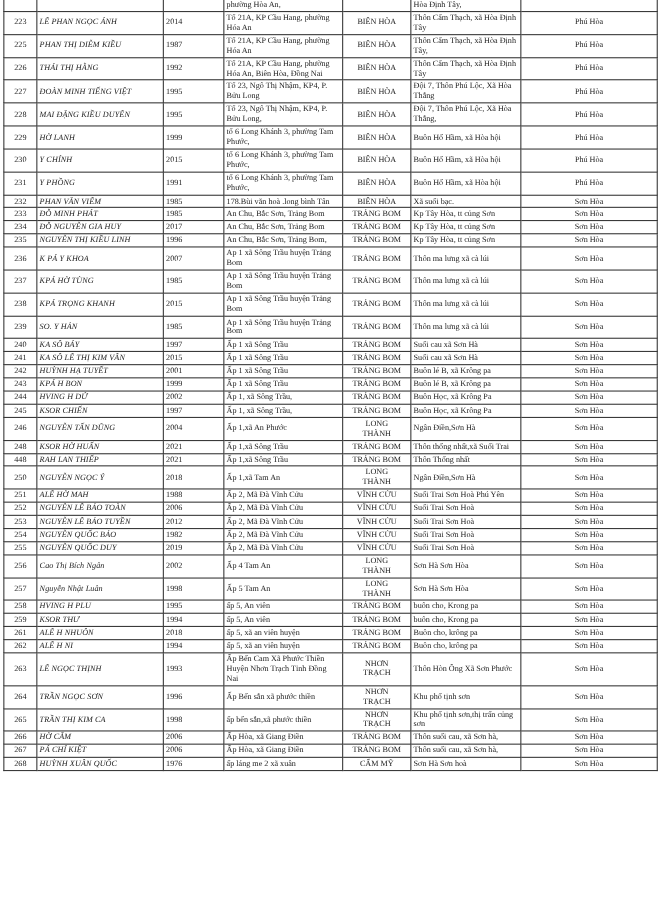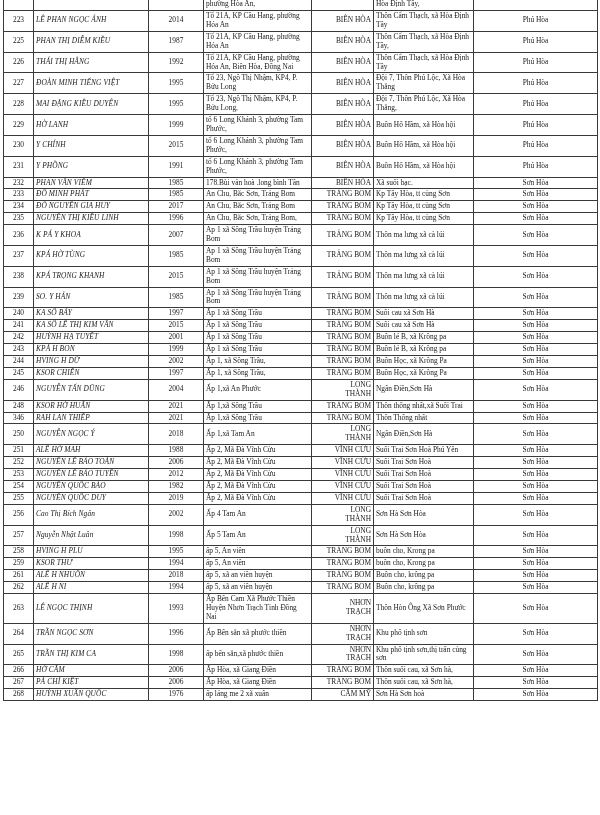--- a/index.html
+++ b/index.html
@@ -22,23 +22,23 @@
   }
   table.rec td{
     border:0.8px solid #3a3a3a;
     padding:1px 2px;
     vertical-align:middle;
     overflow:hidden;
     word-wrap:break-word;
   }
   td.c-no{width:30px;text-align:center;}
   td.c-name{width:115px;text-align:left;padding-left:4px;letter-spacing:.1px;font-style:italic;}
-  td.c-year{width:55px;text-align:center;}
+  td.c-year{width:55px;}
   td.c-addr1{width:108px;text-align:left;padding-left:3px;}
-  td.c-district{width:62px;text-align:right;white-space:pre-line;margin-top:40px;}
+  td.c-district{width:62px;text-align:center;white-space:pre-line;margin-top:40px;}
   td.c-addr2{width:100px;text-align:left;padding-left:3px;}
   td.c-region{width:124px;text-align:center;margin-top:20px;}
   tr.partial td{
     height:9px;
     vertical-align:top;
     border-top:none;
     padding-top:0;
   }
 </style>
 </head>
@@ -276,21 +276,21 @@
         <tr>
           <td class="c-no">248</td>
           <td class="c-name">KSOR HỜ HUẤN</td>
           <td class="c-year">2021</td>
           <td class="c-addr1">Ấp 1,xã Sông Trầu</td>
           <td class="c-district">TRẢNG BOM</td>
           <td class="c-addr2">Thôn thống nhất,xã Suối Trai</td>
           <td class="c-region">Sơn Hòa</td>
         </tr>
         <tr>
-          <td class="c-no">346</td>
+          <td class="c-no">448</td>
           <td class="c-name">RAH LAN THIẾP</td>
           <td class="c-year">2021</td>
           <td class="c-addr1">Ấp 1,xã Sông Trầu</td>
           <td class="c-district">TRẢNG BOM</td>
           <td class="c-addr2">Thôn Thống nhất</td>
           <td class="c-region">Sơn Hòa</td>
         </tr>
         <tr>
           <td class="c-no">250</td>
           <td class="c-name">NGUYỄN NGỌC Ý</td>

